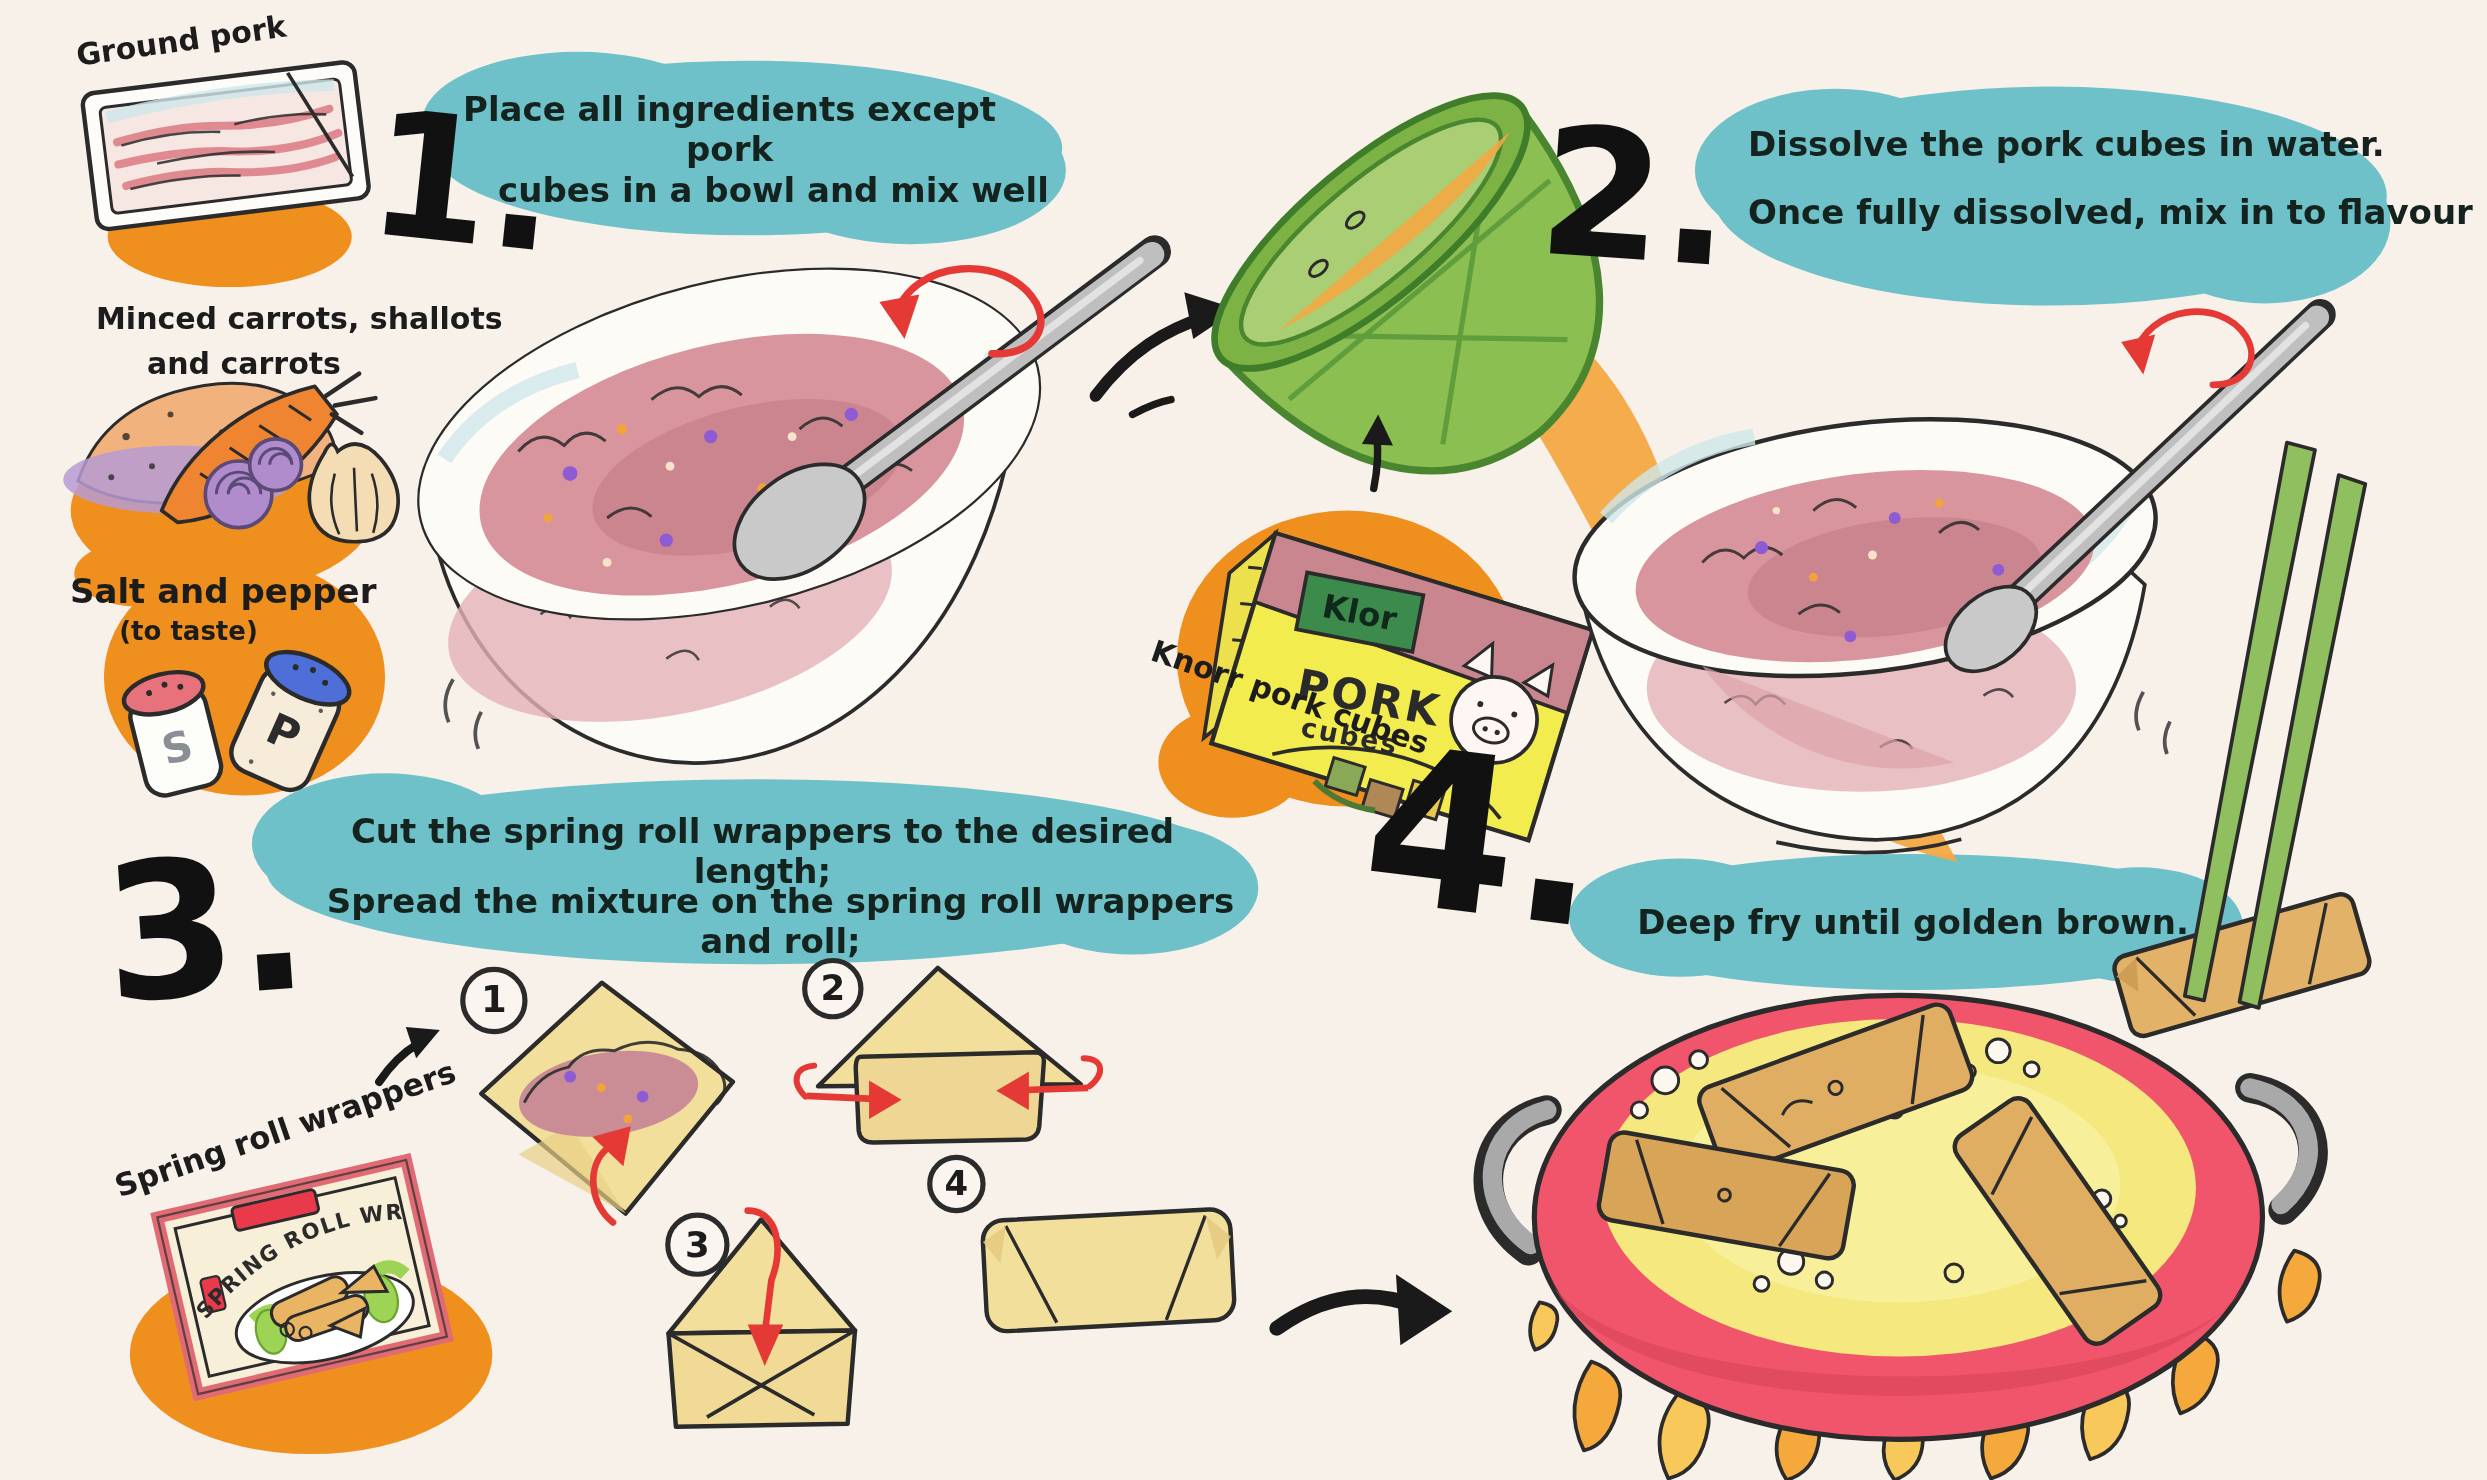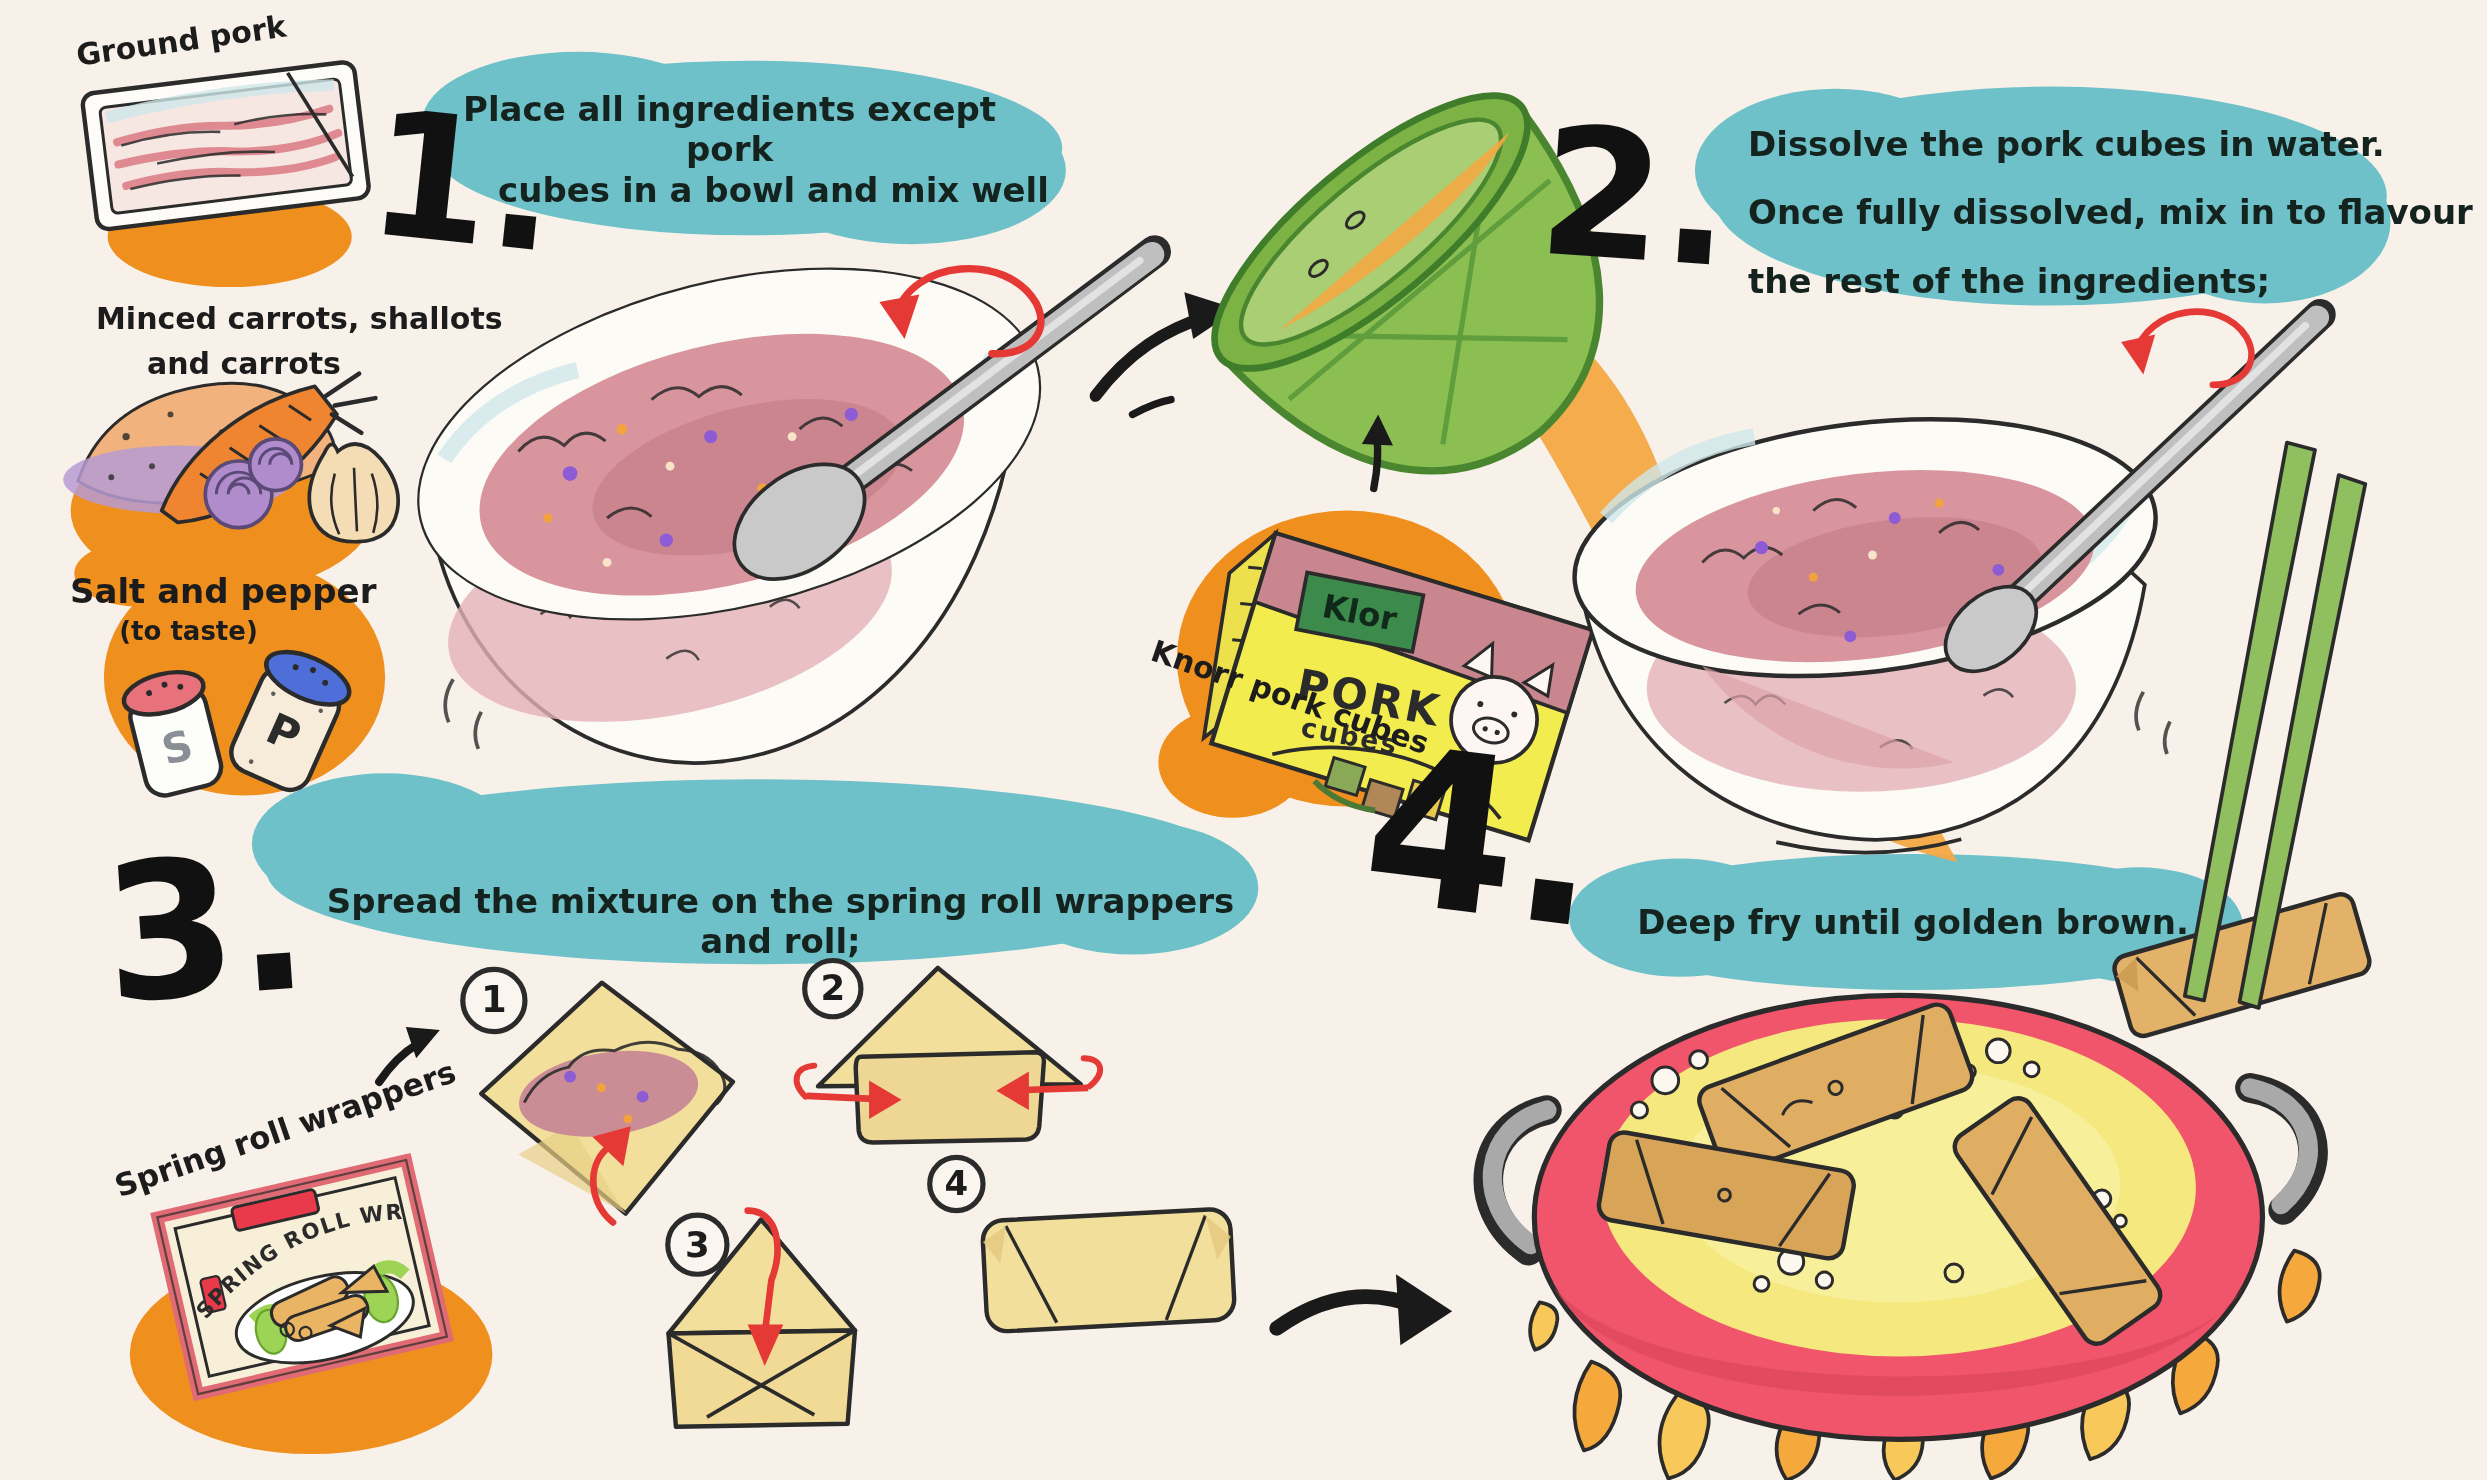--- a/index.html
+++ b/index.html
@@ -486,25 +486,25 @@
 <div class="lbl ctr" style="left:70px;top:571px;width:229px;font-size:34px;">Salt and pepper</div>
 <div class="lbl ctr" style="left:74px;top:616px;width:229px;font-size:26px;">(to taste)</div>
 
 <div class="num" style="left:370px;top:104px;font-size:174px;transform:rotate(6deg);">1.</div>
 <div class="step-line ctr" style="left:448px;top:89px;width:563px;">Place all ingredients except pork</div>
 <div class="step-line ctr" style="left:492px;top:170px;width:563px;">cubes in a bowl and mix well</div>
 
 <div class="num" style="left:1540px;top:118px;font-size:178px;transform:rotate(4deg);">2.</div>
 <div class="step-line" style="left:1748px;top:192px;">Once fully dissolved, mix in to flavour</div>
 <div class="step-line" style="left:1748px;top:124px;">Dissolve the pork cubes in water.</div>
-<div class="step-line" style="left:1748px;top:261px;">the rest of the ingredients;</div>
 
 <div class="lbl rot" style="left:1158px;top:633px;font-size:30px;transform:rotate(19deg);">Knorr pork cubes</div>
 
 <div class="num" style="left:104px;top:844px;font-size:189px;transform:rotate(-4deg);">3.</div>
+<div class="step-line ctr" style="left:289px;top:811px;width:947px;">Cut the spring roll wrappers to the desired length;</div>
 <div class="step-line ctr" style="left:307px;top:881px;width:947px;">Spread the mixture on the spring roll wrappers and roll;</div>
 
 <div class="lbl rot" style="left:110px;top:1170px;font-size:31px;transform:rotate(-19deg);">Spring roll wrappers</div>
 
 <div class="num" style="left:1366px;top:740px;font-size:218px;transform:rotate(7deg);">4.</div>
 <div class="step-line ctr" style="left:1617px;top:902px;width:592px;">Deep fry until golden brown.</div>
 
 </div>
 
 

